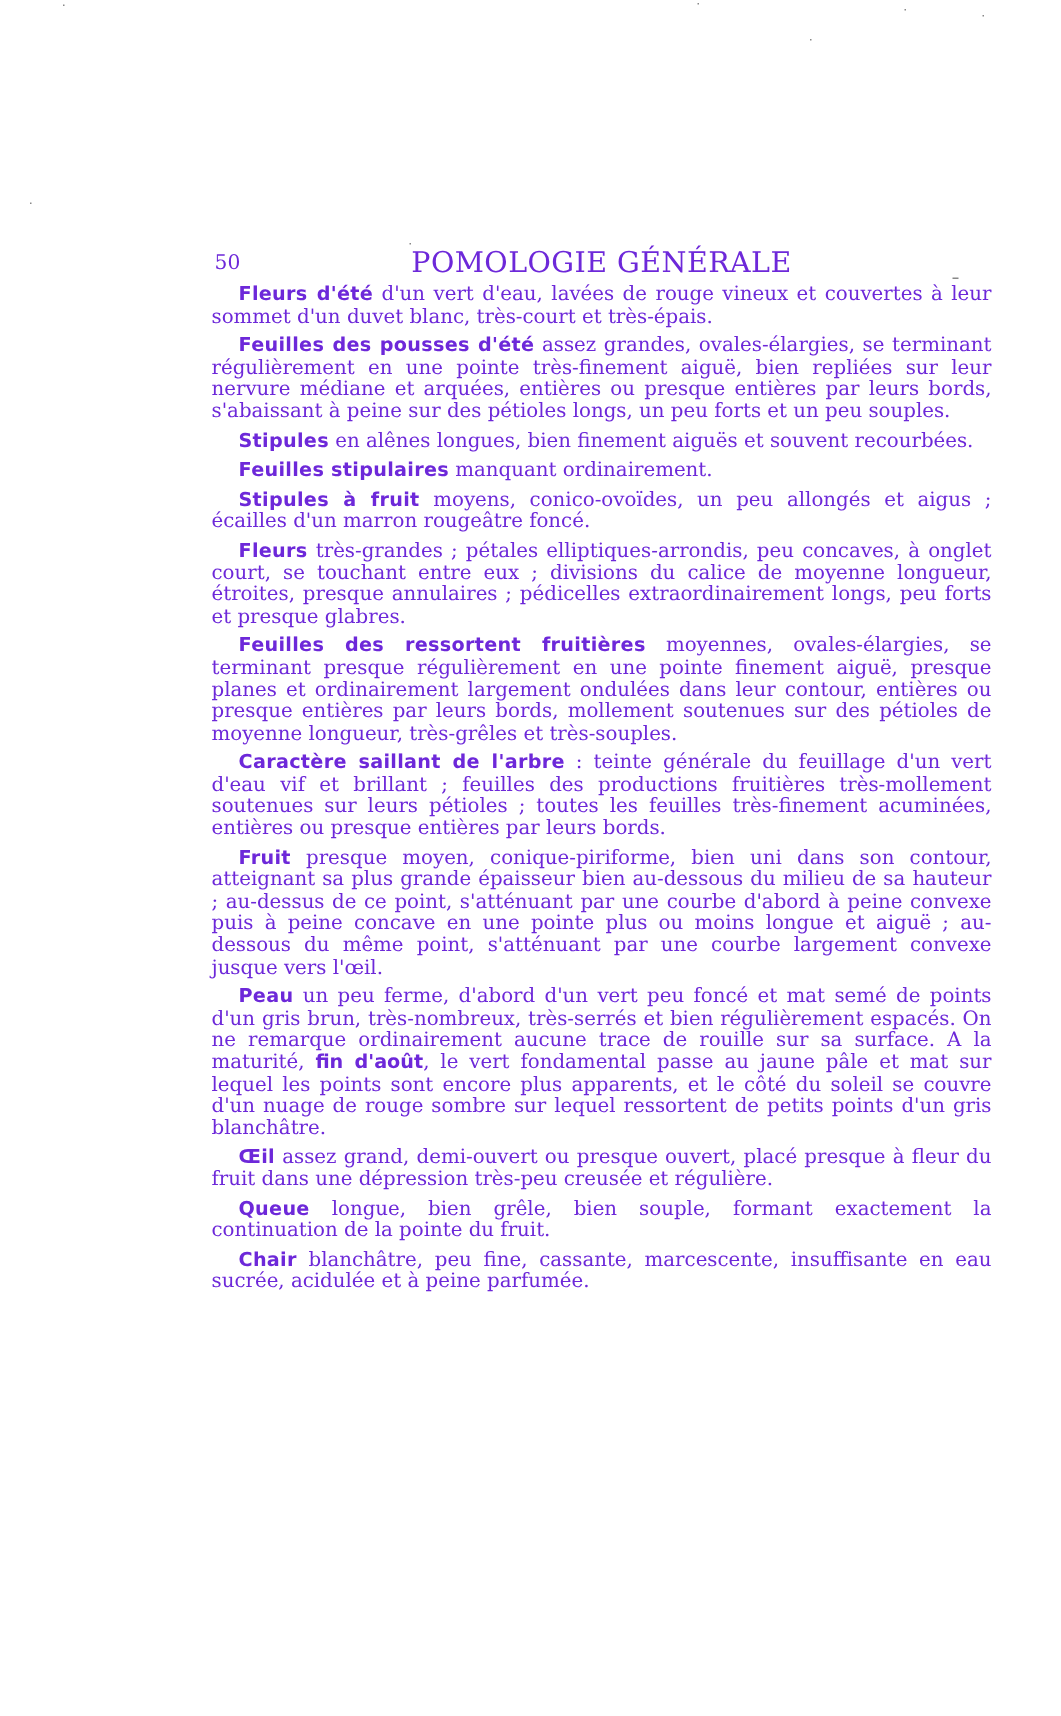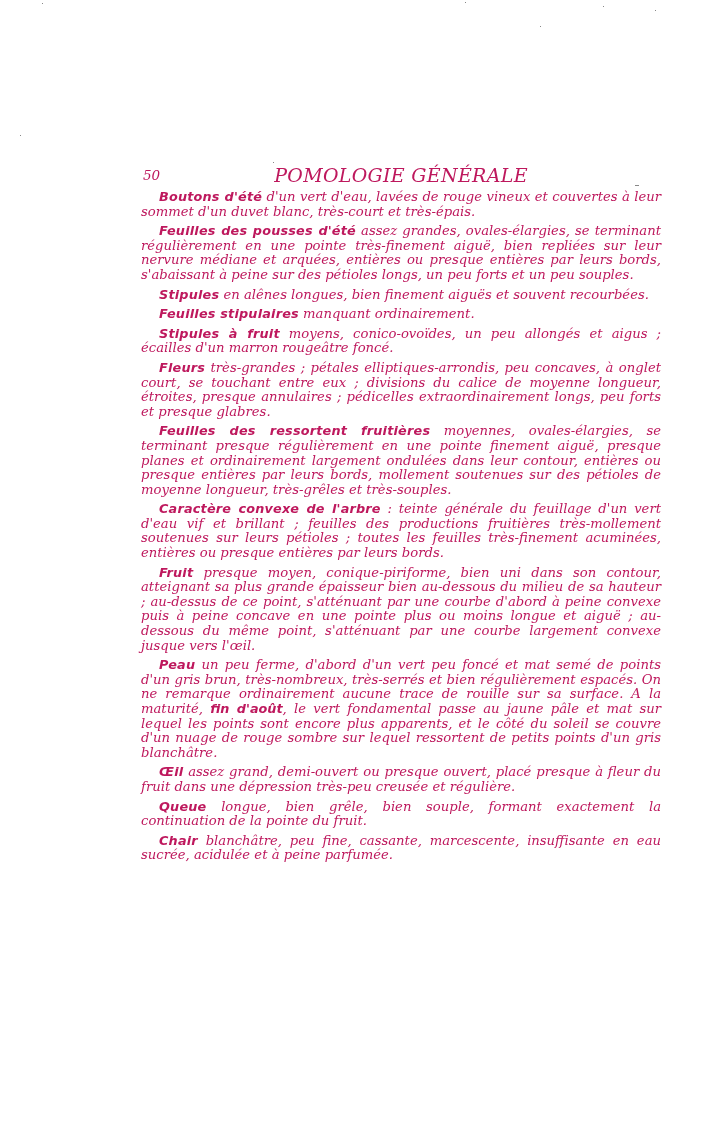--- a/index.html
+++ b/index.html
@@ -1,20 +1,20 @@
 <!DOCTYPE html>
 <html><head>
 <meta charset="utf-8">
 <style>
   html, body { margin: 0; padding: 0; background: #ffffff; }
   body { width: 707px; height: 1144px; position: relative; overflow: hidden; }
   .page {
     position: absolute; left: 141px; top: 168px; width: 520px;
     font-family: "DejaVu Serif", "Liberation Serif", serif;
-    color: #be185d; font-size: 13.2px; line-height: 14.6px; font-style: italic;
+    color: #6d28d9; font-size: 13.2px; line-height: 14.6px;
   }
   .header { position: relative; height: 18px; margin-bottom: 4px; }
   .page-num { position: absolute; left: 2px; top: 0; font-size: 13.5px; }
   .running-head { position: absolute; left: 0; right: 0; top: 0; text-align: center; font-size: 19px; letter-spacing: 0.3px; }
   .para { text-align: justify; margin: 0 0 5px 0; text-indent: 0; hyphens: none; }
   .para.entry { text-indent: 18px; }
   .term { font-family: "DejaVu Sans", "Liberation Sans", sans-serif; font-weight: bold; font-size: 12.8px; letter-spacing: 0.2px; }
   .inline-bold { font-family: "DejaVu Sans", "Liberation Sans", sans-serif; font-weight: bold; font-size: 12.8px; margin-top: 24px; }
   .speck { position: absolute; width: 1px; height: 1px; background: #888; }
 </style>
@@ -22,21 +22,21 @@
 <body>
 
 <div class="page">
   <div class="header">
     <span class="page-num">50</span>
     <span class="running-head">POMOLOGIE GÉNÉRALE</span>
   </div>
 
 
   <p class="para entry">
-    <span class="term">Boutons d'été</span><span> d'un vert d'eau, lavées de rouge vineux et couvertes à leur sommet d'un duvet blanc, très-court et très-épais.</span>
+    <span class="term">Fleurs d'été</span><span> d'un vert d'eau, lavées de rouge vineux et couvertes à leur sommet d'un duvet blanc, très-court et très-épais.</span>
   </p>
 
   <p class="para entry">
     <span class="term">Feuilles des pousses d'été</span><span> assez grandes, ovales-élargies, se terminant régulièrement en une pointe très-finement aiguë, bien repliées sur leur nervure médiane et arquées, entières ou presque entières par leurs bords, s'abaissant à peine sur des pétioles longs, un peu forts et un peu souples.</span>
   </p>
 
   <p class="para entry">
     <span class="term">Stipules</span><span> en alênes longues, bien finement aiguës et souvent recourbées.</span>
   </p>
 
@@ -50,21 +50,21 @@
 
   <p class="para entry">
     <span class="term">Fleurs</span><span> très-grandes ; pétales elliptiques-arrondis, peu concaves, à onglet court, se touchant entre eux ; divisions du calice de moyenne longueur, étroites, presque annulaires ; pédicelles extraordinairement longs, peu forts et presque glabres.</span>
   </p>
 
   <p class="para entry">
     <span class="term">Feuilles des ressortent fruitières</span><span> moyennes, ovales-élargies, se terminant presque régulièrement en une pointe finement aiguë, presque planes et ordinairement largement ondulées dans leur contour, entières ou presque entières par leurs bords, mollement soutenues sur des pétioles de moyenne longueur, très-grêles et très-souples.</span>
   </p>
 
   <p class="para entry">
-    <span class="term">Caractère convexe de l'arbre</span><span> : teinte générale du feuillage d'un vert d'eau vif et brillant ; feuilles des productions fruitières très-mollement soutenues sur leurs pétioles ; toutes les feuilles très-finement acuminées, entières ou presque entières par leurs bords.</span>
+    <span class="term">Caractère saillant de l'arbre</span><span> : teinte générale du feuillage d'un vert d'eau vif et brillant ; feuilles des productions fruitières très-mollement soutenues sur leurs pétioles ; toutes les feuilles très-finement acuminées, entières ou presque entières par leurs bords.</span>
   </p>
 
   <p class="para entry">
     <span class="term">Fruit</span><span> presque moyen, conique-piriforme, bien uni dans son contour, atteignant sa plus grande épaisseur bien au-dessous du milieu de sa hauteur ; au-dessus de ce point, s'atténuant par une courbe d'abord à peine convexe puis à peine concave en une pointe plus ou moins longue et aiguë ; au-dessous du même point, s'atténuant par une courbe largement convexe jusque vers l'œil.</span>
   </p>
 
   <p class="para entry">
     <span class="term">Peau</span><span> un peu ferme, d'abord d'un vert peu foncé et mat semé de points d'un gris brun, très-nombreux, très-serrés et bien régulièrement espacés. On ne remarque ordinairement aucune trace de rouille sur sa surface. A la maturité, </span><span class="inline-bold">fin d'août</span><span>, le vert fondamental passe au jaune pâle et mat sur lequel les points sont encore plus apparents, et le côté du soleil se couvre d'un nuage de rouge sombre sur lequel ressortent de petits points d'un gris blanchâtre.</span>
   </p>
 

